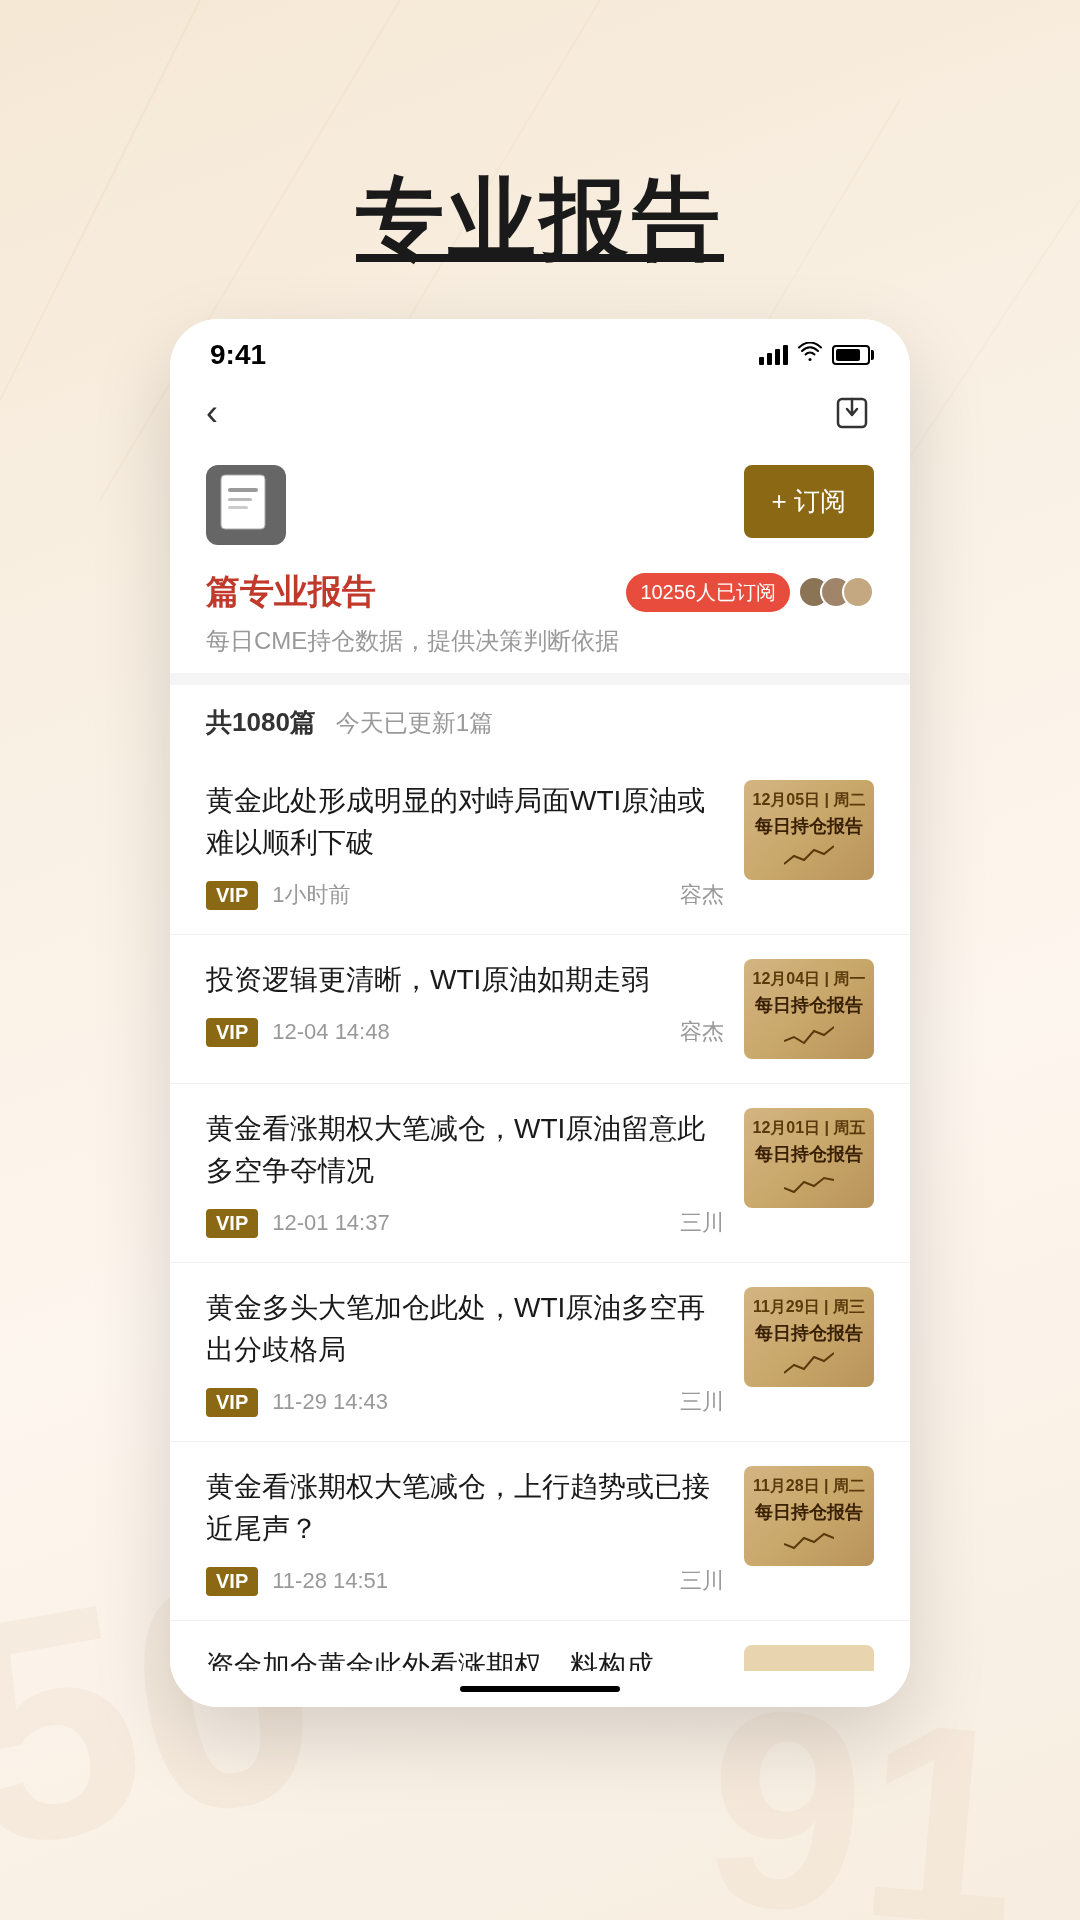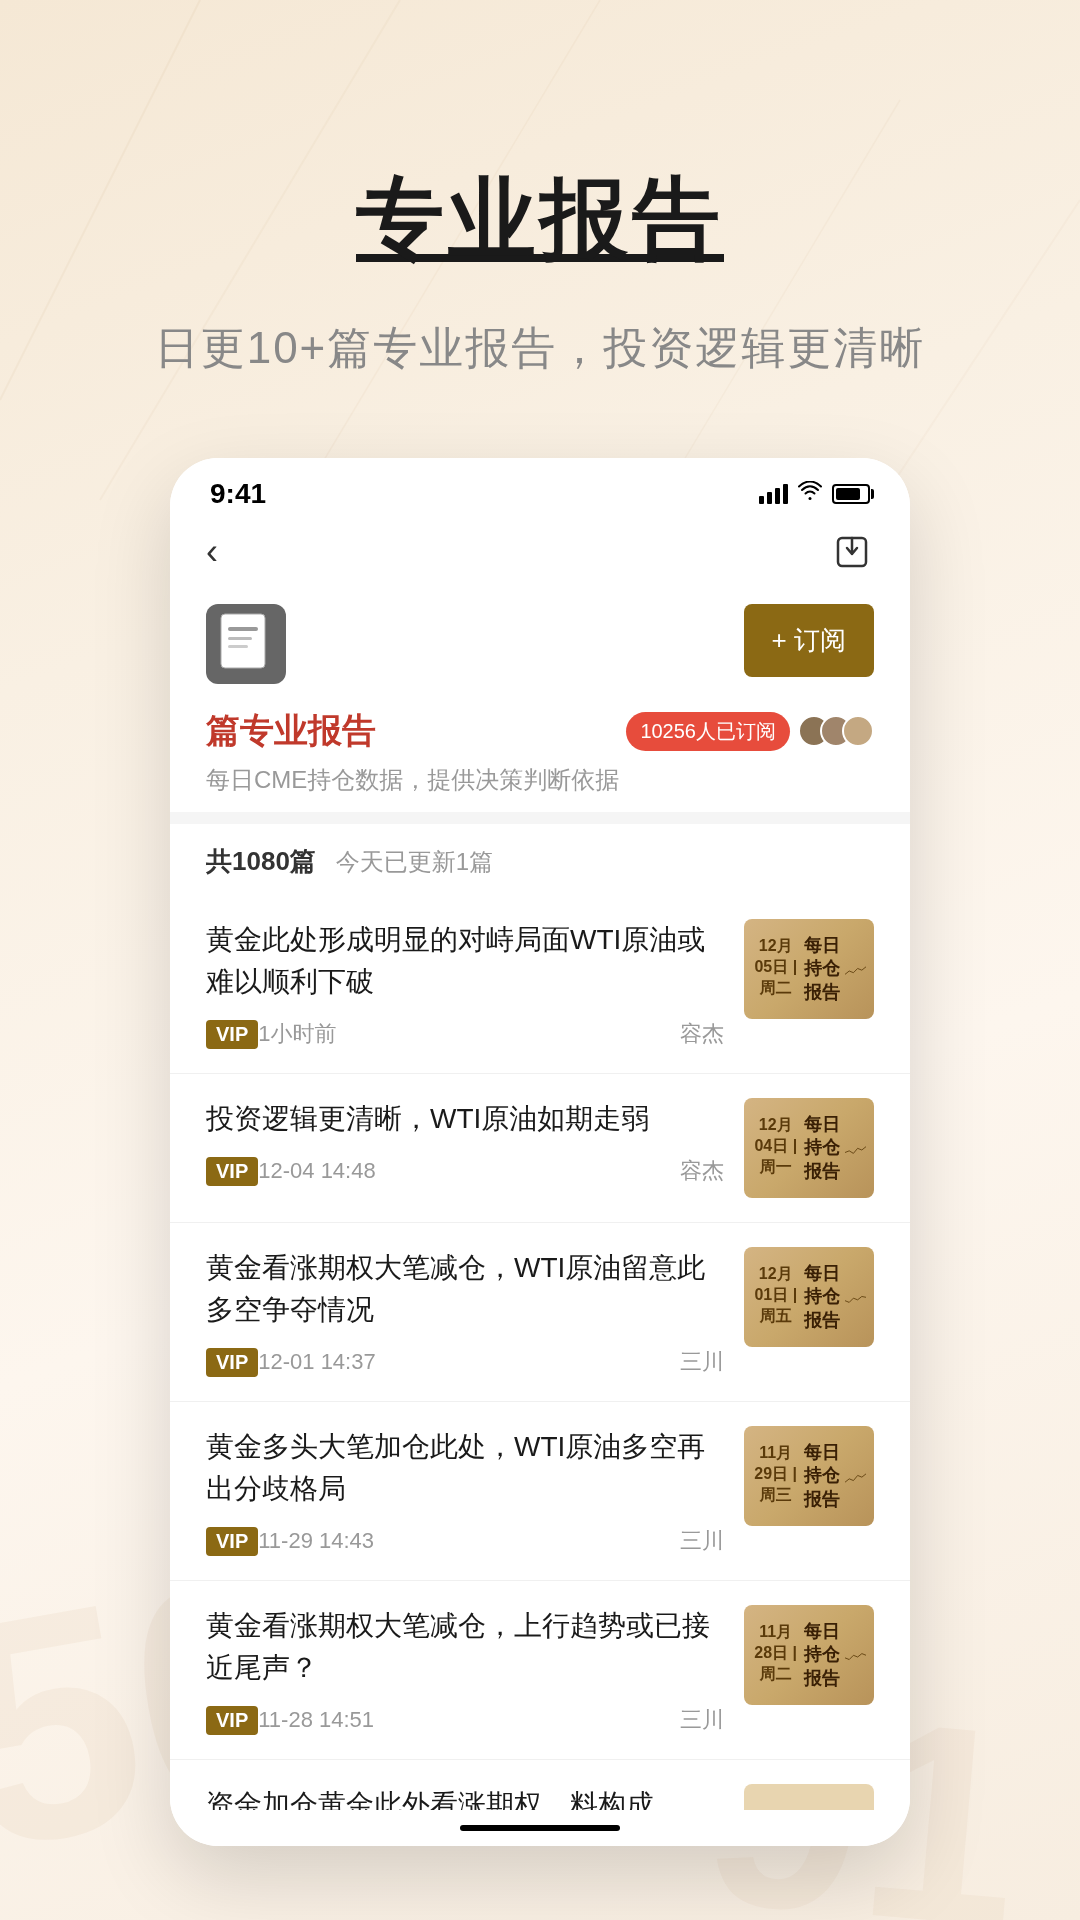--- a/index.html
+++ b/index.html
@@ -287,20 +287,21 @@
 
     .article-meta {
       display: flex;
       align-items: center;
       justify-content: space-between;
     }
 
     .meta-left {
       display: flex;
       align-items: center;
+      gap: 14px;
     }
 
     .vip-badge {
       background: #8b6914;
       color: #fff;
       font-size: 20px;
       padding: 3px 10px;
       border-radius: 4px;
       font-weight: 600;
     }
@@ -323,21 +324,21 @@
       flex-shrink: 0;
       overflow: hidden;
       position: relative;
     }
 
     .thumb-bg {
       width: 100%;
       height: 100%;
       background: linear-gradient(135deg, #d4b483 0%, #c9a86b 50%, #b8935a 100%);
       display: flex;
-      flex-direction: row;
+      flex-direction: column;
       align-items: center;
       justify-content: center;
       padding: 8px;
     }
 
     .thumb-date-line {
       font-size: 16px;
       color: #5a3a0a;
       text-align: center;
       margin-bottom: 4px;
@@ -388,21 +389,20 @@
     <line x1="900" y1="100" x2="600" y2="600" stroke="rgba(180,140,80,0.05)" stroke-width="1.5"></line>
     <line x1="1080" y1="200" x2="750" y2="700" stroke="rgba(180,140,80,0.04)" stroke-width="2"></line>
     <text x="-20" y="1850" font-size="320" font-weight="900" fill="rgba(180,140,80,0.07)" transform="rotate(-10, -20, 1850)">50</text>
     <text x="700" y="1900" font-size="280" font-weight="900" fill="rgba(180,140,80,0.06)" transform="rotate(5, 700, 1900)">91</text>
   </svg>
 </div>
 
 <div class="page-content">
 
   <h1 class="main-title">专业报告</h1>
-  <p class="subtitle">日更10+篇专业报告，投资逻辑更清晰</p>
 
   <div class="phone-mockup">
 
     <div class="status-bar">
       <span class="status-time">9:41</span>
       <div class="status-icons">
         <div class="signal-bars">
           <div class="signal-bar" style="height:8px;"></div>
           <div class="signal-bar" style="height:12px;"></div>
           <div class="signal-bar" style="height:16px;"></div>

